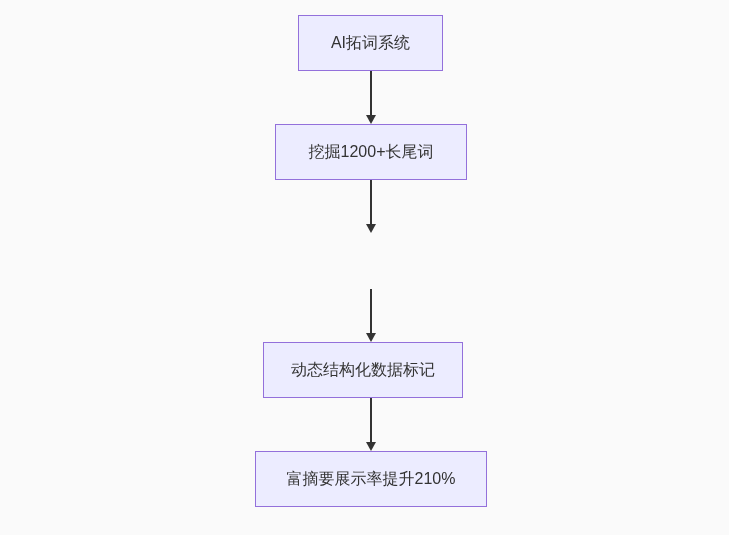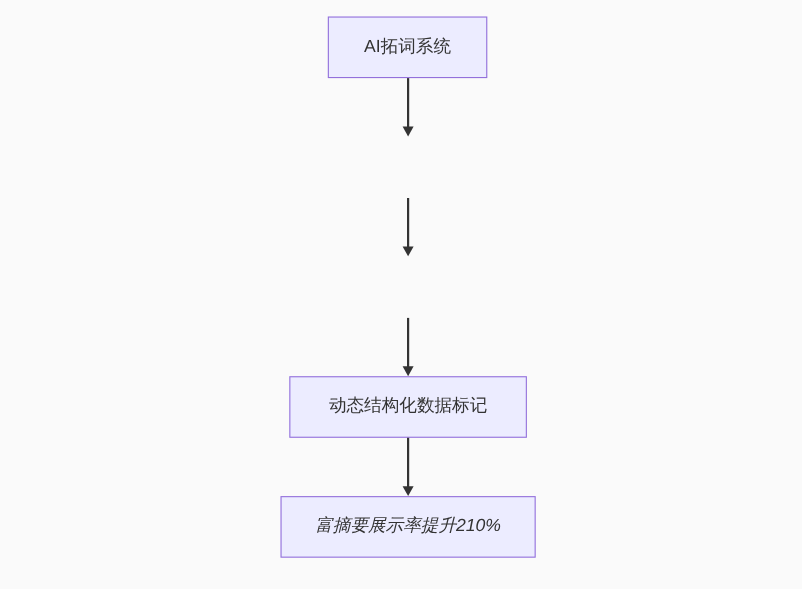--- a/index.html
+++ b/index.html
@@ -55,42 +55,45 @@
     width: 0;
     height: 0;
     border-left: 5px solid transparent;
     border-right: 5px solid transparent;
     border-top: 9px solid var(--arrow, #333333);
   }
   
   #node-0 { left: 298px; top: 15px;  width: 145px; }
   #node-1 { left: 275px; top: 124px; width: 192px; }
   #node-2 { left: 261px; top: 233px; width: 221px; }
-  #node-3 { left: 263px; top: 342px; width: 216px; align-items: center; }
-  #node-4 { left: 255px; top: 451px; width: 232px; font-style: italic; }
+  #node-3 { left: 263px; top: 342px; width: 200px; align-items: center; }
+  #node-4 { left: 255px; top: 451px; width: 232px; }
   
   #edge-0 { left: 371px; top: 71px;  height: 53px; }
   #edge-1 { left: 371px; top: 180px; height: 53px; }
   #edge-2 { left: 371px; top: 289px; height: 53px; }
   #edge-3 { left: 371px; top: 398px; height: 53px; }
 </style>
 </head>
 <body>
 
 <div class="canvas">
 
   <div id="node-0" class="node">
     <span>AI拓词系统</span>
   </div>
 
   <div id="edge-0" class="edge">
     <div class="line"></div>
     <div class="head"></div>
   </div>
 
+  <div id="node-1" class="node">
+    <span>挖掘1200+长尾词</span>
+  </div>
 
   <div id="edge-1" class="edge">
     <div class="line"></div>
     <div class="head"></div>
   </div>
 
 
   <div id="edge-2" class="edge">
     <div class="line"></div>
     <div class="head"></div>

